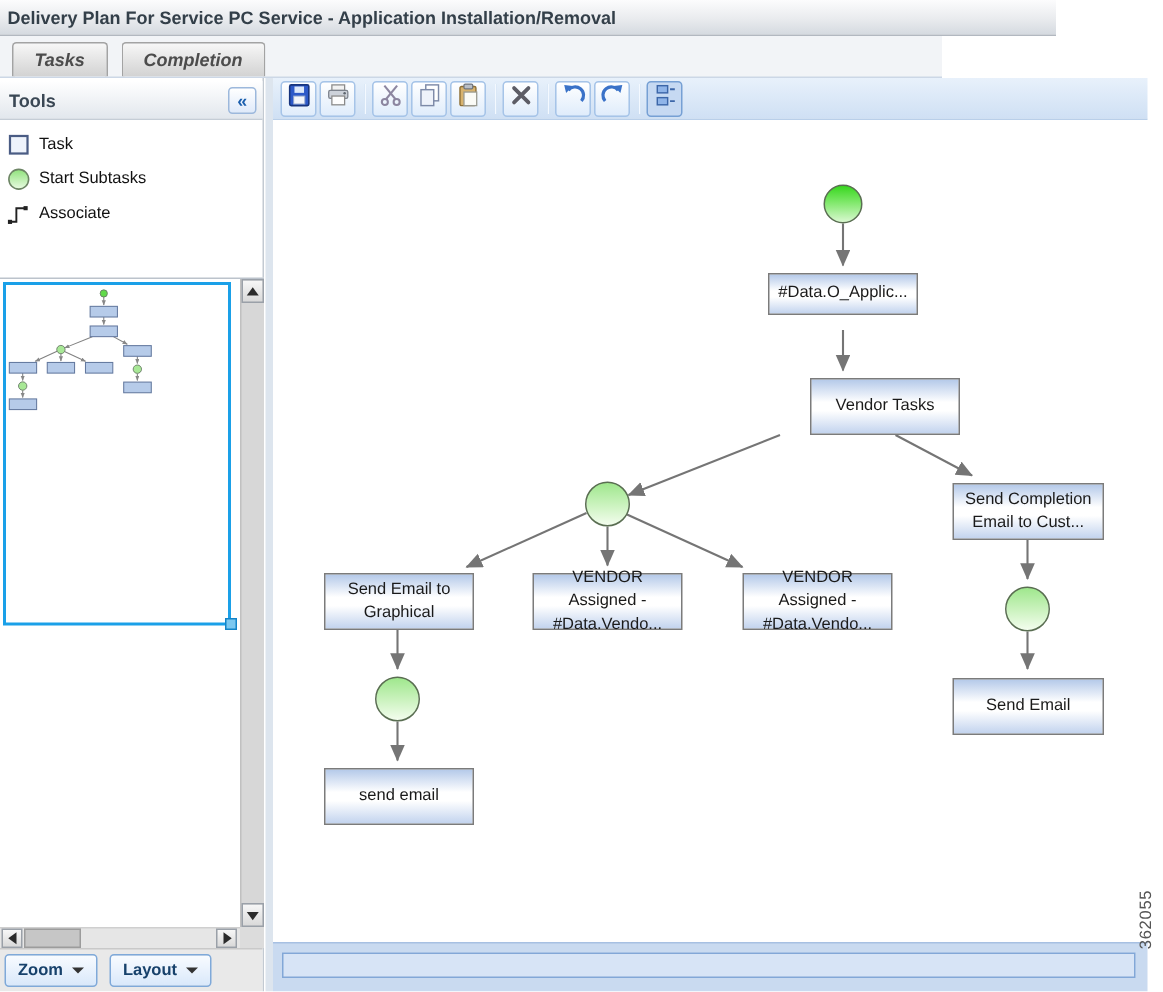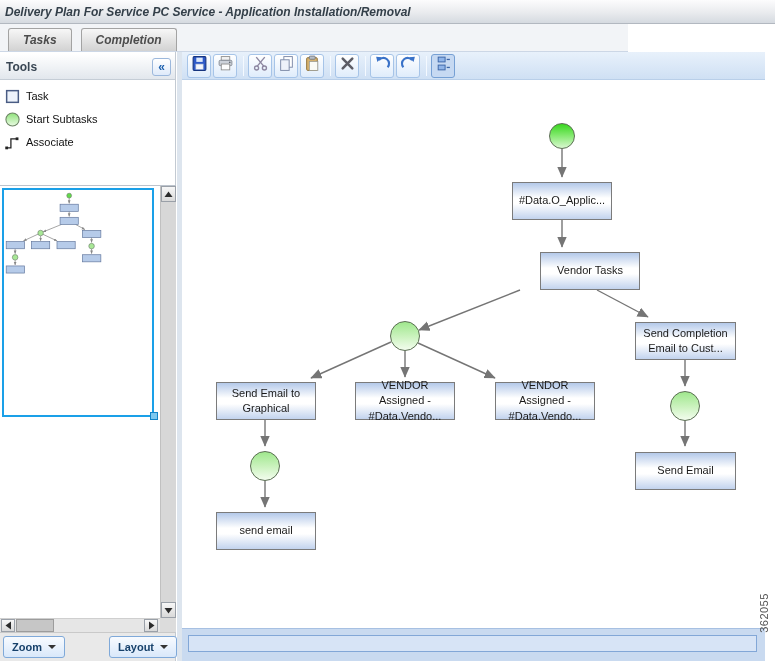--- a/index.html
+++ b/index.html
@@ -1,22 +1,22 @@
 <!DOCTYPE html>
 <html><head>
 <meta charset="utf-8">
 <style>
   * { margin:0; padding:0; box-sizing:border-box; }
   body { width:775px; height:661px; background:#fff; font-family:"Liberation Sans",sans-serif; overflow:hidden; }
   #app { position:relative; width:775px; height:661px; background:#fff; }
 
   
-  #titlebar { position:absolute; left:0; top:0; width:775px; height:24px;
+  #titlebar { position:absolute; left:0; top:0; width:704px; height:24px;
     background:linear-gradient(180deg,#fcfcfd 0%,#e9ebee 55%,#d5dae0 100%);
-    border-bottom:1px solid #b2b8c0; display:flex; align-items:center; padding-left:5px;font-style:italic; }
+    border-bottom:1px solid #b2b8c0; display:flex; align-items:center; padding-left:5px; }
   #titlebar .t { font-size:12px; font-weight:bold; color:#333f49; }
 
   
   #tabstrip { position:absolute; left:0; top:24px; width:628px; height:28px;
     background:#f2f4f7; border-bottom:1px solid #ccd7e6; display:flex; align-items:flex-end; padding-left:8px;font-style:italic; }
   .tab { position:relative; margin-right:9px; padding:4px 14px 4px; border:1px solid #a3a3a3; border-bottom:none;
     border-radius:3px 3px 0 0; background:linear-gradient(180deg,#f7f7f7,#d2d2d2);
     color:#4c4c4c; font-weight:bold; font-size:12px; cursor:default; }
   .tab.active { background:#fff; color:#15428b; margin-bottom:-1px; padding-bottom:6px; z-index:2; border-color:#a8b2bf; }
 
@@ -44,21 +44,21 @@
   #vscroll { position:absolute; left:160px; top:0; width:16px; height:432px; background:#d7d7d7; border-left:1px solid #c0c0c0; }
   #vscroll .up { left:0; top:0; width:15px; height:16px; }
   #vscroll .down { left:0; top:416px; width:15px; height:16px; }
   #hscroll { position:absolute; left:0; top:432px; width:160px; height:14px; background:#e6e6e6; border-top:1px solid #cfcfcf; }
   #hscroll .lt { left:1px; top:0; width:14px; height:13px; }
   #hscroll .rt { left:144px; top:0; width:14px; height:13px; }
   #hscroll .thumb { position:absolute; left:16px; top:0; width:38px; height:13px; background:#c6c6c6; border:1px solid #9c9c9c; }
   #sb-corner { position:absolute; left:160px; top:432px; width:16px; height:14px; background:#dcdcdc; }
 
   
-  #left-footer { position:absolute; left:0; top:580px; width:175px; height:29px; background:#e9e9e9; border-top:1px solid #c9c9c9; display:flex; align-items:center; padding-left:3px;gap:36px; }
+  #left-footer { position:absolute; left:0; top:580px; width:175px; height:29px; background:#e9e9e9; border-top:1px solid #c9c9c9; display:flex; align-items:center; padding-left:3px; }
   .drop-btn { height:22px; margin-right:8px; padding:0 8px; border:1px solid #7fa9d9; border-radius:3px;
     background:linear-gradient(180deg,#f8fbff,#d9e8fa); display:flex; align-items:center; cursor:pointer; }
   .drop-btn .lb { font-size:11px; font-weight:bold; color:#17416b; }
   .caret { width:0; height:0; border-left:4px solid transparent; border-right:4px solid transparent; border-top:4px solid #333; margin-left:6px; }
 
   
   #divider { position:absolute; left:177px; top:52px; width:5px; height:609px; background:#dde5ee; }
 
   
   #canvas-panel { position:absolute; left:182px; top:52px; width:583px; height:609px; background:#fff; }
@@ -300,21 +300,21 @@
         <line x1="391" y1="342" x2="311" y2="378" stroke="#757575" stroke-width="1.4" marker-end="url(#arrow)"></line>
         <line x1="265" y1="420" x2="265" y2="446" stroke="#757575" stroke-width="1.4" marker-end="url(#arrow)"></line>
         <line x1="265" y1="481" x2="265" y2="507" stroke="#757575" stroke-width="1.4" marker-end="url(#arrow)"></line>
         <line x1="685" y1="360" x2="685" y2="386" stroke="#757575" stroke-width="1.4" marker-end="url(#arrow)"></line>
         <line x1="685" y1="421" x2="685" y2="446" stroke="#757575" stroke-width="1.4" marker-end="url(#arrow)"></line>
       </g>
   </svg>
 
   <div id="nodes-layer">
       <div class="flow-circle start" style="left: 549px; top: 123px; width: 26px; height: 26px;"></div>
-      <div class="flow-box" style="left: 512px; top: 182px; width: 100px; height: 38px;">#Data.O_Applic...</div>
+      <div class="flow-box" style="left: 512px; top: 182px; width: 100px; height: 28px;">#Data.O_Applic...</div>
       <div class="flow-box" style="left: 540px; top: 252px; width: 100px; height: 38px;">Vendor Tasks</div>
       <div class="flow-circle subtask" style="left: 390px; top: 321px; width: 30px; height: 30px;"></div>
       <div class="flow-box" style="left: 216px; top: 382px; width: 100px; height: 38px;">Send Email to Graphical</div>
       <div class="flow-box" style="left: 355px; top: 382px; width: 100px; height: 38px;">VENDOR Assigned - #Data.Vendo...</div>
       <div class="flow-box" style="left: 495px; top: 382px; width: 100px; height: 38px;">VENDOR Assigned - #Data.Vendo...</div>
       <div class="flow-box" style="left: 635px; top: 322px; width: 101px; height: 38px;">Send Completion Email to Cust...</div>
       <div class="flow-circle subtask" style="left: 250px; top: 451px; width: 30px; height: 30px;"></div>
       <div class="flow-circle subtask" style="left: 670px; top: 391px; width: 30px; height: 30px;"></div>
       <div class="flow-box" style="left: 216px; top: 512px; width: 100px; height: 38px;">send email</div>
       <div class="flow-box" style="left: 635px; top: 452px; width: 101px; height: 38px;">Send Email</div>

